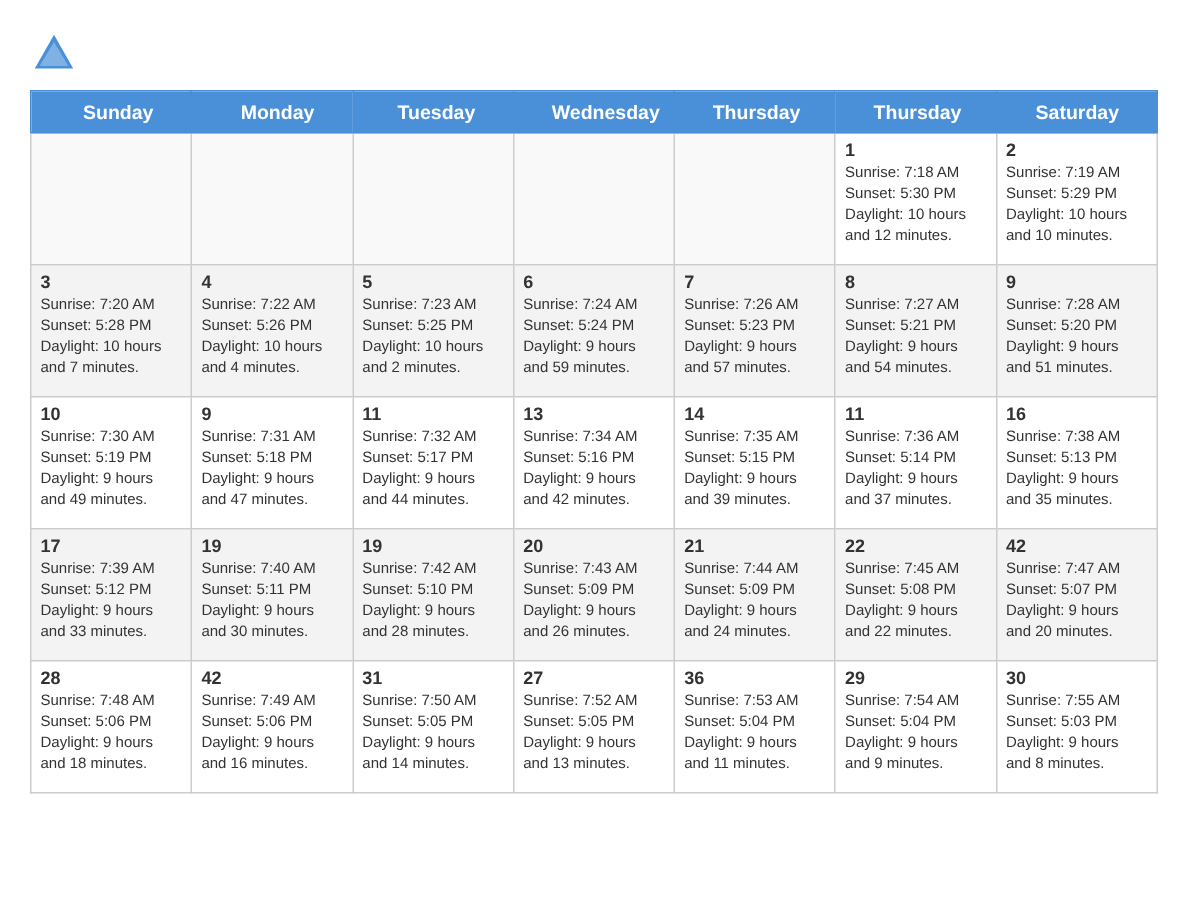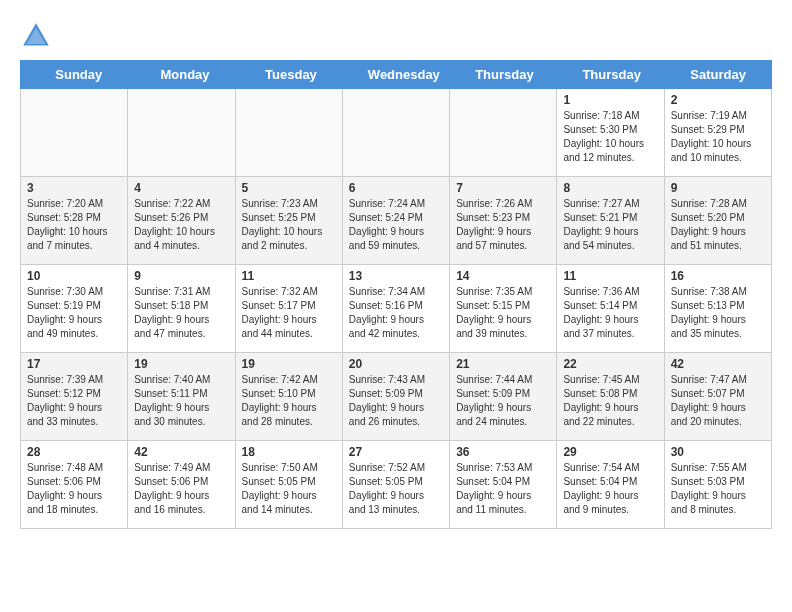--- a/index.html
+++ b/index.html
@@ -237,21 +237,21 @@
       <tr>
         <td>
           <span class="day-num">28</span>
           <div class="day-info">Sunrise: 7:48 AM<br>Sunset: 5:06 PM<br>Daylight: 9 hours and 18 minutes.</div>
         </td>
         <td>
           <span class="day-num">42</span>
           <div class="day-info">Sunrise: 7:49 AM<br>Sunset: 5:06 PM<br>Daylight: 9 hours and 16 minutes.</div>
         </td>
         <td>
-          <span class="day-num">18</span>
+          <span class="day-num">31</span>
           <div class="day-info">Sunrise: 7:50 AM<br>Sunset: 5:05 PM<br>Daylight: 9 hours and 14 minutes.</div>
         </td>
         <td>
           <span class="day-num">27</span>
           <div class="day-info">Sunrise: 7:52 AM<br>Sunset: 5:05 PM<br>Daylight: 9 hours and 13 minutes.</div>
         </td>
         <td>
           <span class="day-num">36</span>
           <div class="day-info">Sunrise: 7:53 AM<br>Sunset: 5:04 PM<br>Daylight: 9 hours and 11 minutes.</div>
         </td>

